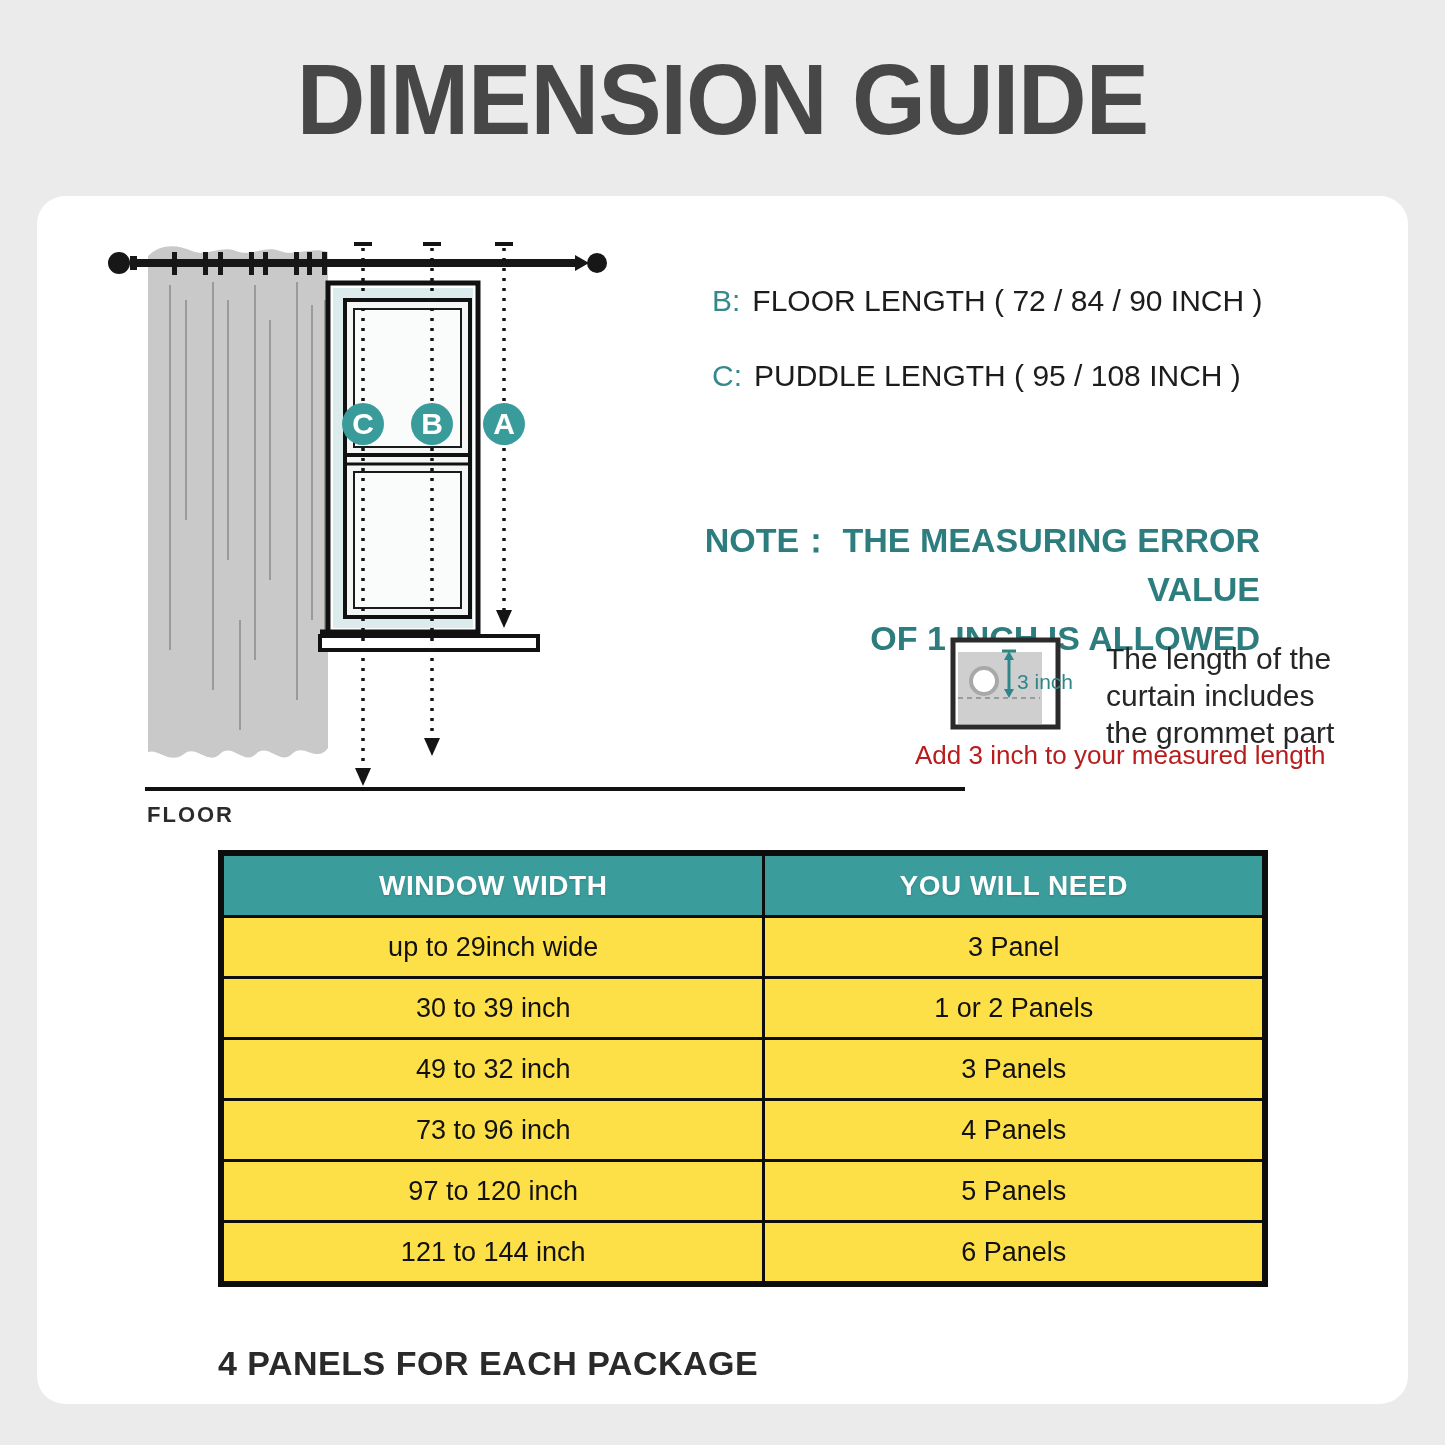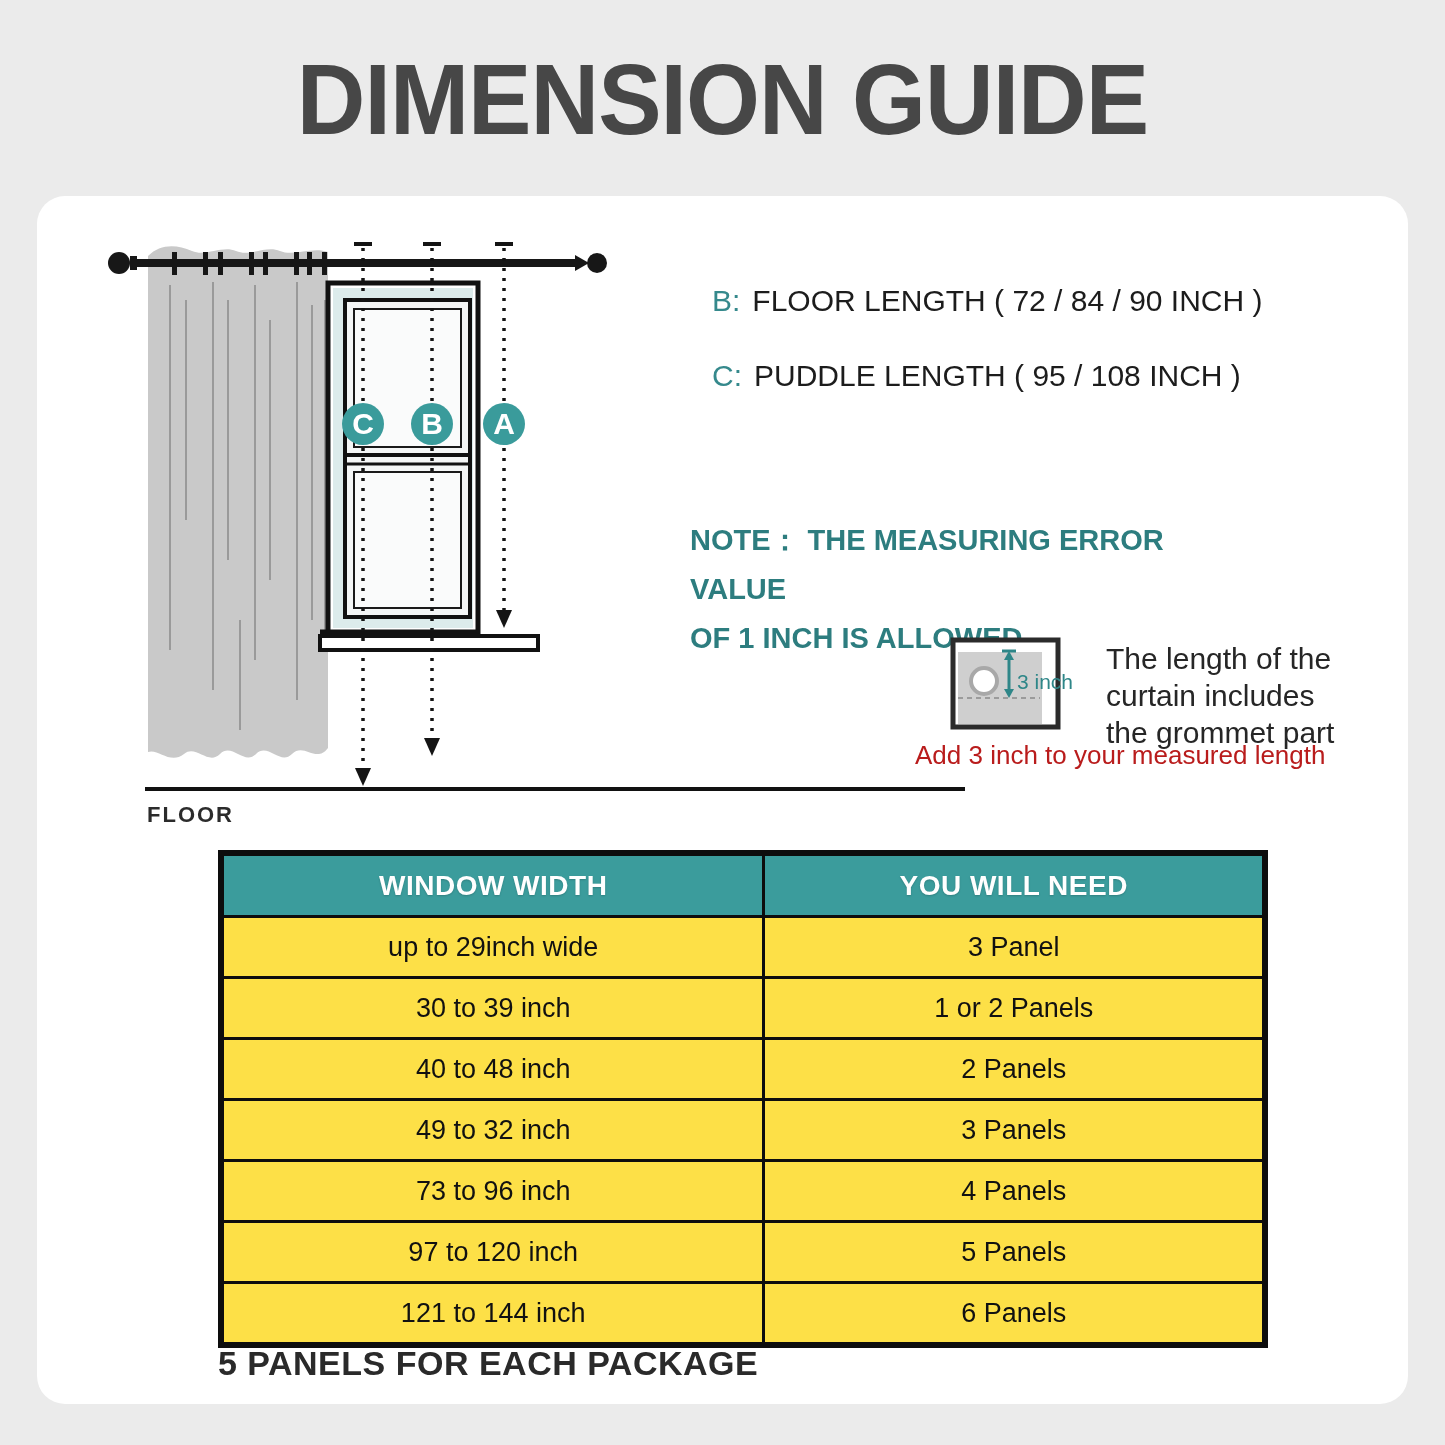--- a/index.html
+++ b/index.html
@@ -20,21 +20,21 @@
   .card{
     position:absolute;left:37px;top:196px;width:1371px;height:1208px;
     background:#ffffff;border-radius:28px;
   }
   .diagram-svg{position:absolute;left:85px;top:230px;}
   .measure-list{position:absolute;left:712px;top:284px;width:600px;}
   .measure-item{font-size:30px;color:#1c1c1c;font-weight:400;margin-bottom:41px;white-space:nowrap;}
   .measure-letter{color:#35898c;margin-right:12px;}
   .note-block{
     position:absolute;left:690px;top:516px;width:570px;
-    text-align:left;color:#2d7d7f;font-size:29px;font-weight:700;line-height:49px;
+    text-align:right;color:#2d7d7f;font-size:34px;font-weight:700;line-height:49px;
   }
   .grommet-svg{position:absolute;left:940px;top:628px;}
   .grommet-note{
     position:absolute;left:1106px;top:640px;width:230px;
     font-size:30px;color:#262626;line-height:37px;font-weight:400;
   }
   .grommet-tip{
     position:absolute;left:915px;top:740px;width:410px;text-align:center;
     font-size:26px;color:#b91c1c;font-weight:400;white-space:nowrap;
   }
@@ -204,35 +204,31 @@
   <tbody>
     <tr>
       <td>up to 29inch wide</td>
       <td>3 Panel</td>
     </tr>
     <tr>
       <td>30 to 39 inch</td>
       <td>1 or 2 Panels</td>
     </tr>
     <tr>
-      <td>40 to 48 inch</td>
-      <td>2 Panels</td>
-    </tr>
-    <tr>
       <td>49 to 32 inch</td>
       <td>3 Panels</td>
     </tr>
     <tr>
       <td>73 to 96 inch</td>
       <td>4 Panels</td>
     </tr>
     <tr>
       <td>97 to 120 inch</td>
       <td>5 Panels</td>
     </tr>
     <tr>
       <td>121 to 144 inch</td>
       <td>6 Panels</td>
     </tr>
   </tbody>
 </table>
 
-<div class="footer-note">5 PANELS FOR EACH PACKAGE</div>
+<div class="footer-note">4 PANELS FOR EACH PACKAGE</div>
 
 </body></html>

